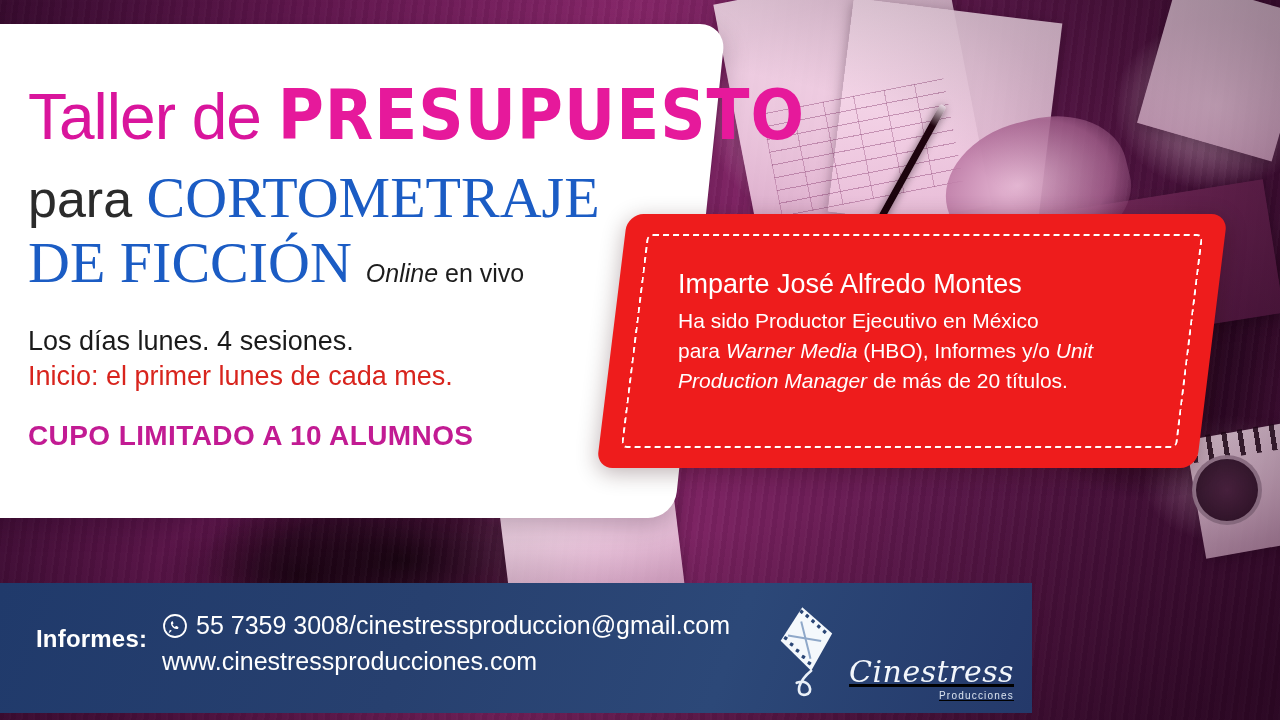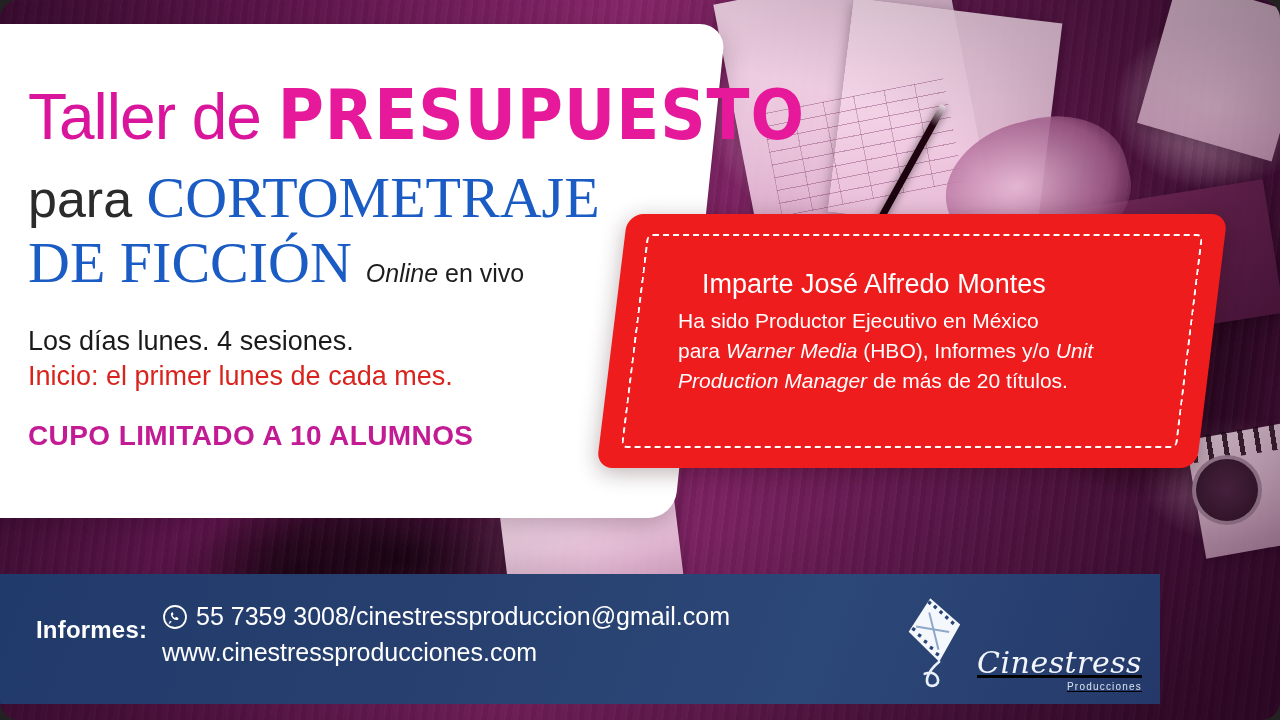--- a/index.html
+++ b/index.html
@@ -8,21 +8,20 @@
     padding: 0;
     background: #222;
   }
   #poster {
     position: relative;
     width: 1280px;
     height: 720px;
     overflow: hidden;
     font-family: "Liberation Sans", sans-serif;
     background: #3a0f33;
-    border-radius: 19px;
   }
 
   
   .bg {
     position: absolute;
     inset: 0;
     background:
       
       radial-gradient(ellipse 260px 120px at 400px 560px, rgba(20,2,14,.96) 0%, rgba(20,2,14,.6) 45%, rgba(20,2,14,0) 75%),
       radial-gradient(ellipse 200px 100px at 300px 575px, rgba(30,3,20,.9) 0%, rgba(30,3,20,0) 72%),
@@ -202,32 +201,31 @@
   }
   #red-text {
     position: absolute;
     left: 678px; top: 268px;
     width: 468px;
     color: #ffffff;
   }
   .r-name {
     font-size: 27px; font-weight: 400; line-height: 1.2;
     margin-bottom: 6px;
-    margin-left: 24px;
   }
   .r-body {
     font-size: 21px; font-weight: 400; line-height: 1.42;
   }
   .r-body i { font-style: italic; }
 
   
   #footer {
     position: absolute;
-    left: 0; bottom: 16px;
-    width: 1160px; height: 130px;
+    left: 0; bottom: 7px;
+    width: 1032px; height: 130px;
     background: linear-gradient(110deg, #203a6b 0%, #27406f 40%, #2c4878 70%, #24396a 100%);
   }
   #informes {
     position: absolute; left: 36px; top: 42px;
     color: #ffffff; font-size: 24px; font-weight: 700;
     letter-spacing: .2px;
   }
   #contact {
     position: absolute; left: 162px; top: 25px;
     color: #ffffff;

